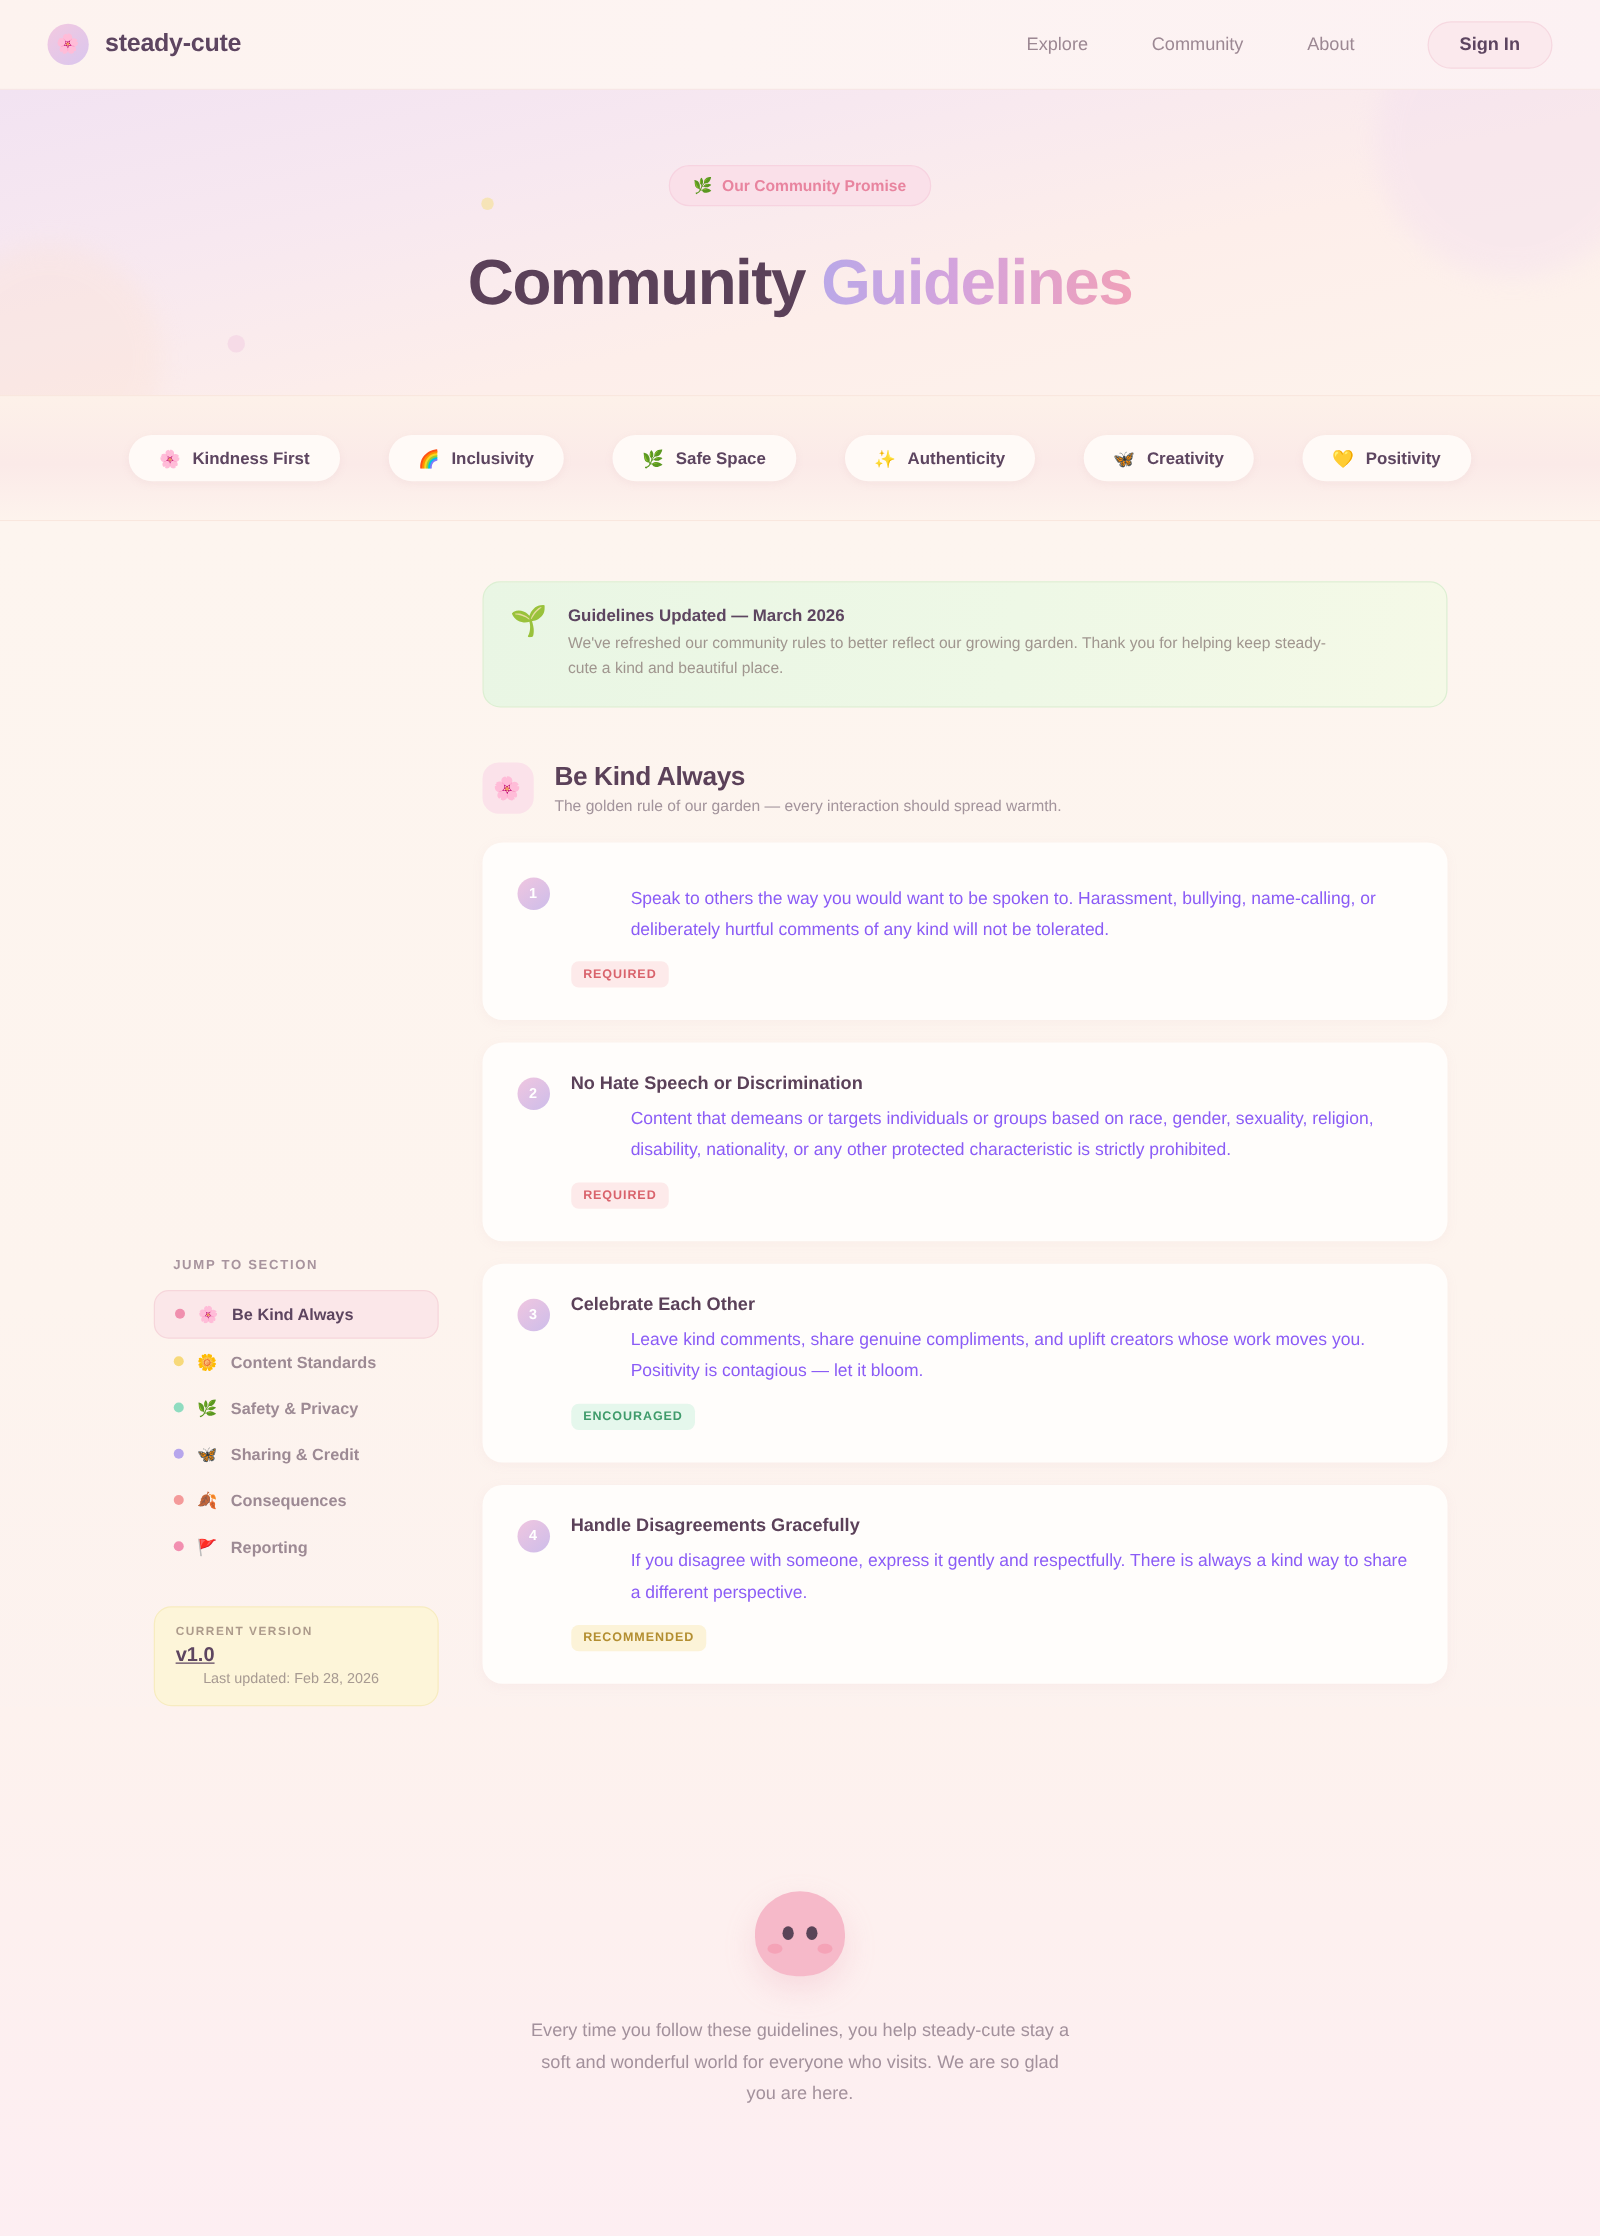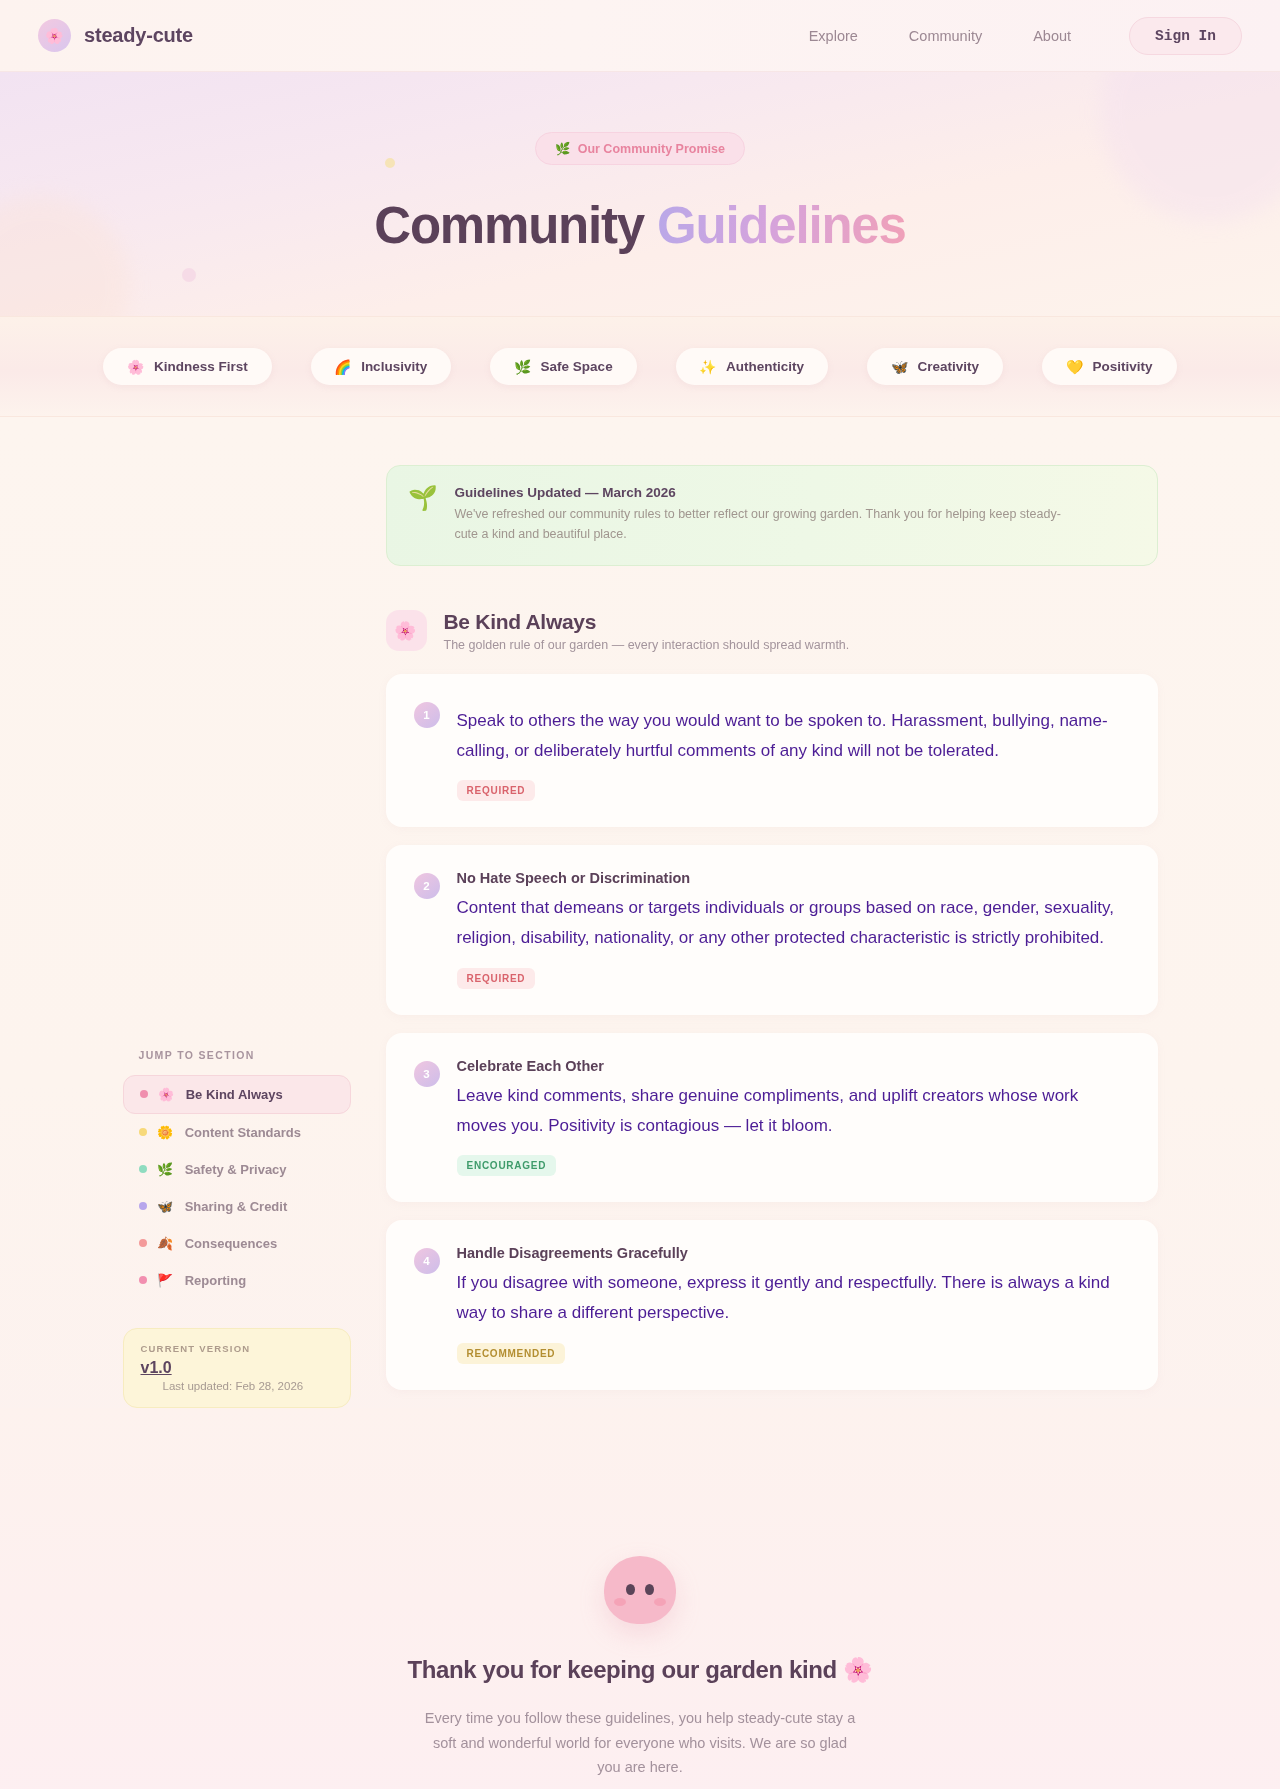--- a/index.html
+++ b/index.html
@@ -40,21 +40,21 @@
     font-size: 14.5px; color: #9c8893; text-decoration: none; cursor: pointer;
   }
   .signin-btn {
     font-size: 14.5px; font-weight: bold; color: #5d4560;
     background: #fbe9ed;
     border: 1px solid #f6d8e0;
     border-radius: 999px;
     padding: 10px 25px;
     cursor: pointer;
     margin-left: 7px;
-    font-family: Liberation Mono, monospace;
+    font-family: Liberation Sans, sans-serif;
     text-align: right;
   }
 
   
   .hero {
     position: relative;
     padding: 60px 0 62px;
     text-align: center;
     background: linear-gradient(168deg, #f2e3f2 0%, #f7e8f0 30%, #fdeeea 62%, #fdf3ec 100%);
     overflow: hidden;
@@ -206,21 +206,21 @@
   }
   .rule-num {
     width: 26px; height: 26px; border-radius: 50%;
     background: linear-gradient(140deg, #f0c6e0 0%, #cdbdea 100%);
     color: #fff; font-size: 11.5px; font-weight: bold;
     display: flex; align-items: center; justify-content: center;
     flex: none; margin-top: 3px;
   }
   .rule-body { flex: 1; min-width: 0; }
   .rule-title { font-size: 14.5px; font-weight: bold; color: #5b4159; }
-  .rule-text { font-size: 17px; color: #4c1d95; line-height: 1.78; margin-top: 7px; }
+  .rule-text { font-size: 14px; color: #8b5cf6; line-height: 1.78; margin-top: 7px; margin-left: 48px; }
   .badge {
     display: inline-block; margin-top: 14px;
     font-size: 10px; font-weight: bold; letter-spacing: .75px;
     border-radius: 6px; padding: 5px 10px;
   }
   .badge.required { background: #fdeaea; color: #d9636c; }
   .badge.encouraged { background: #e5f7ec; color: #3f9b6b; }
   .badge.recommended { background: #fcf3d8; color: #b38e31; }
 
   
@@ -421,18 +421,17 @@
       </div>
     </div>
 
     <div class="thanks">
       <div class="mascot">
         <span class="eye l"></span>
         <span class="eye r"></span>
         <span class="cheek l"></span>
         <span class="cheek r"></span>
       </div>
-      <div class="thanks-title">Thank you for keeping our garden kind 🌸</div>
       <div class="thanks-text">Every time you follow these guidelines, you help steady-cute stay a soft and wonderful world for everyone who visits. We are so glad you are here.</div>
     </div>
   </div>
 
 </div>
 
 </body></html>

